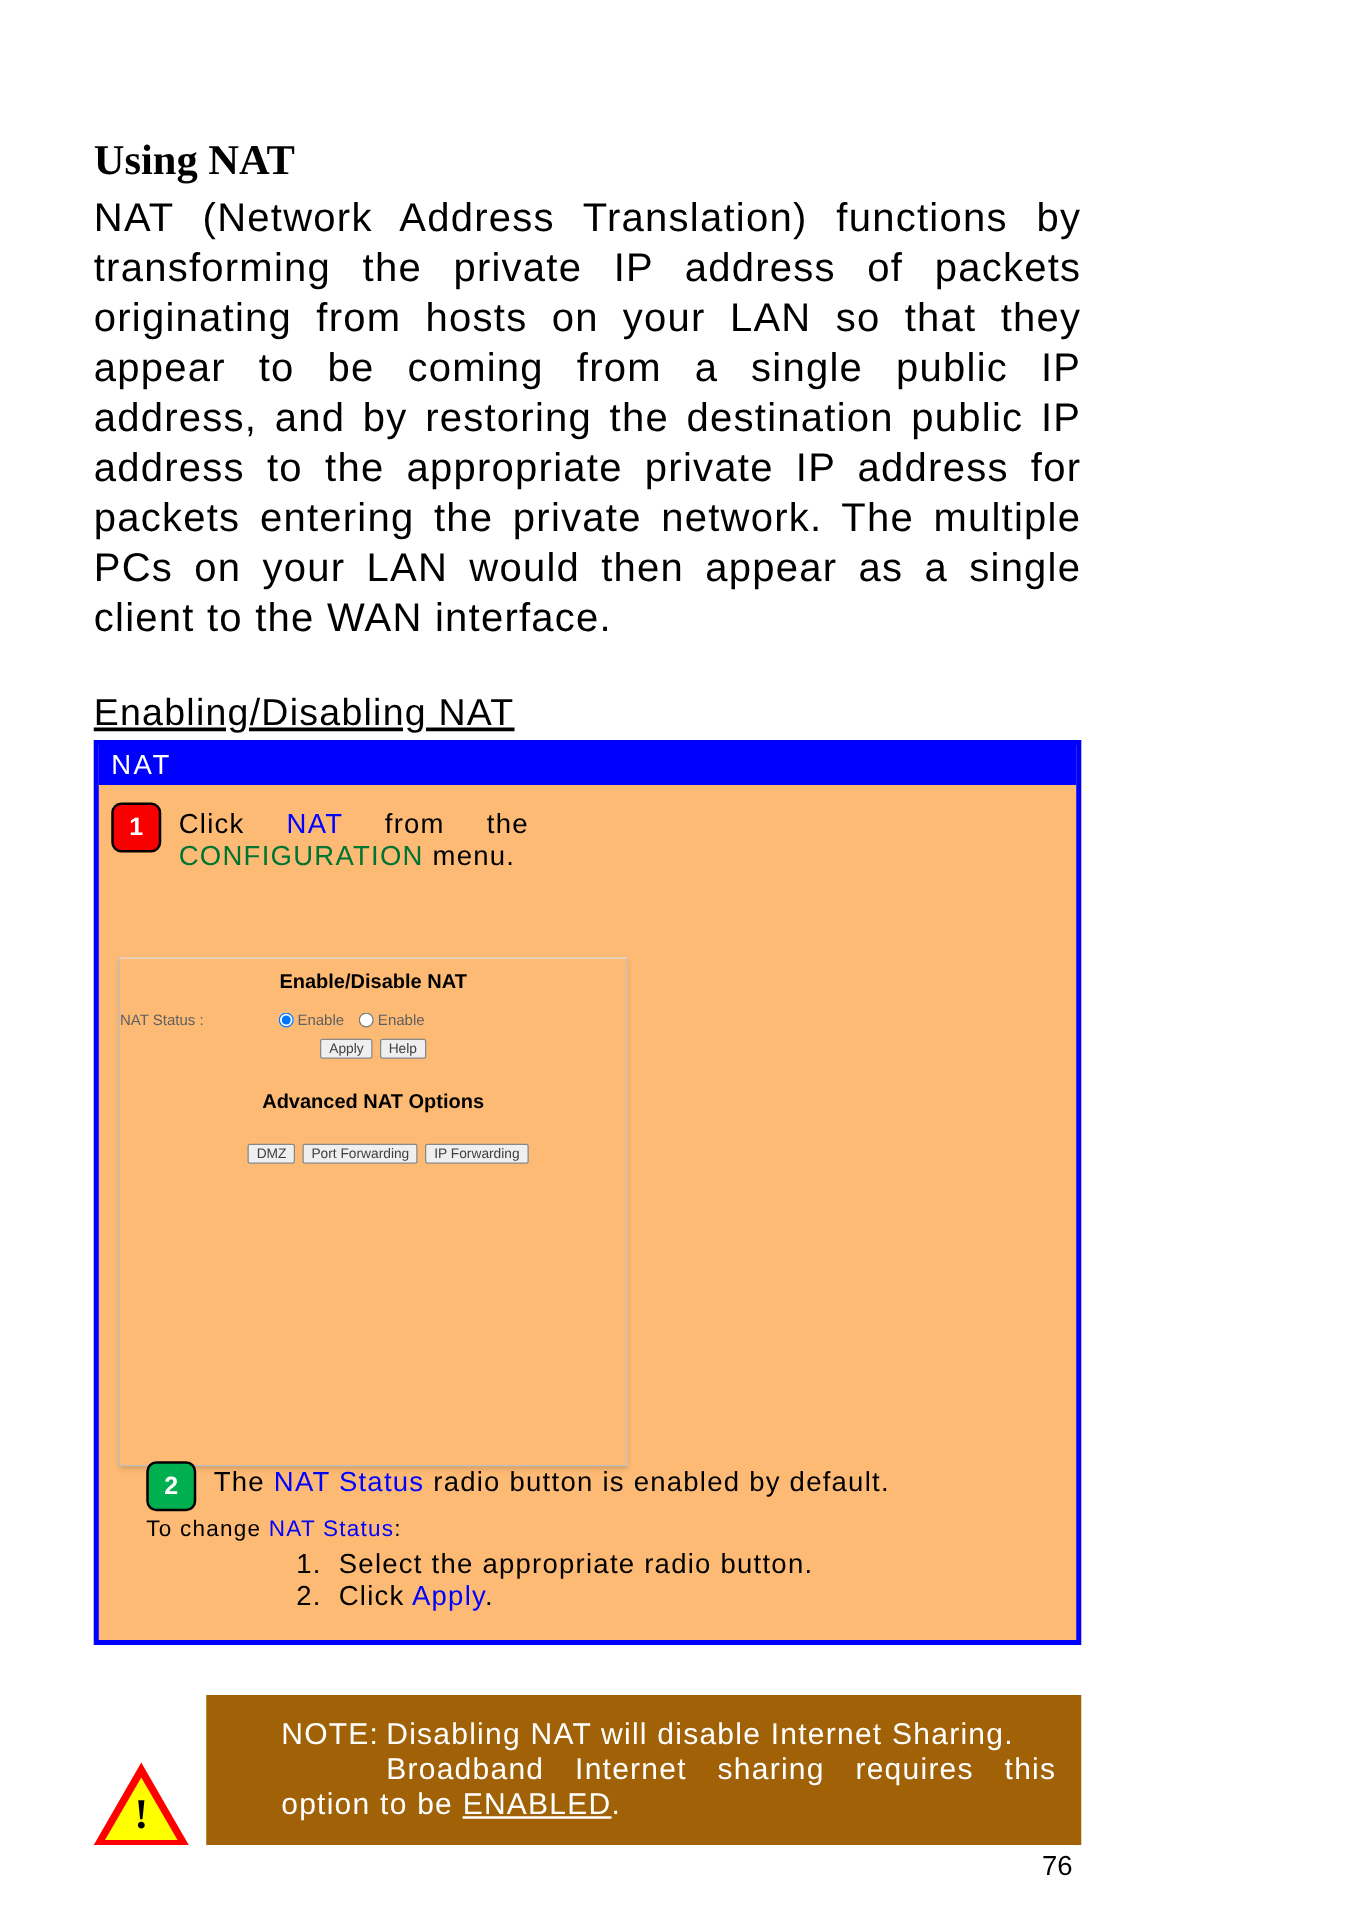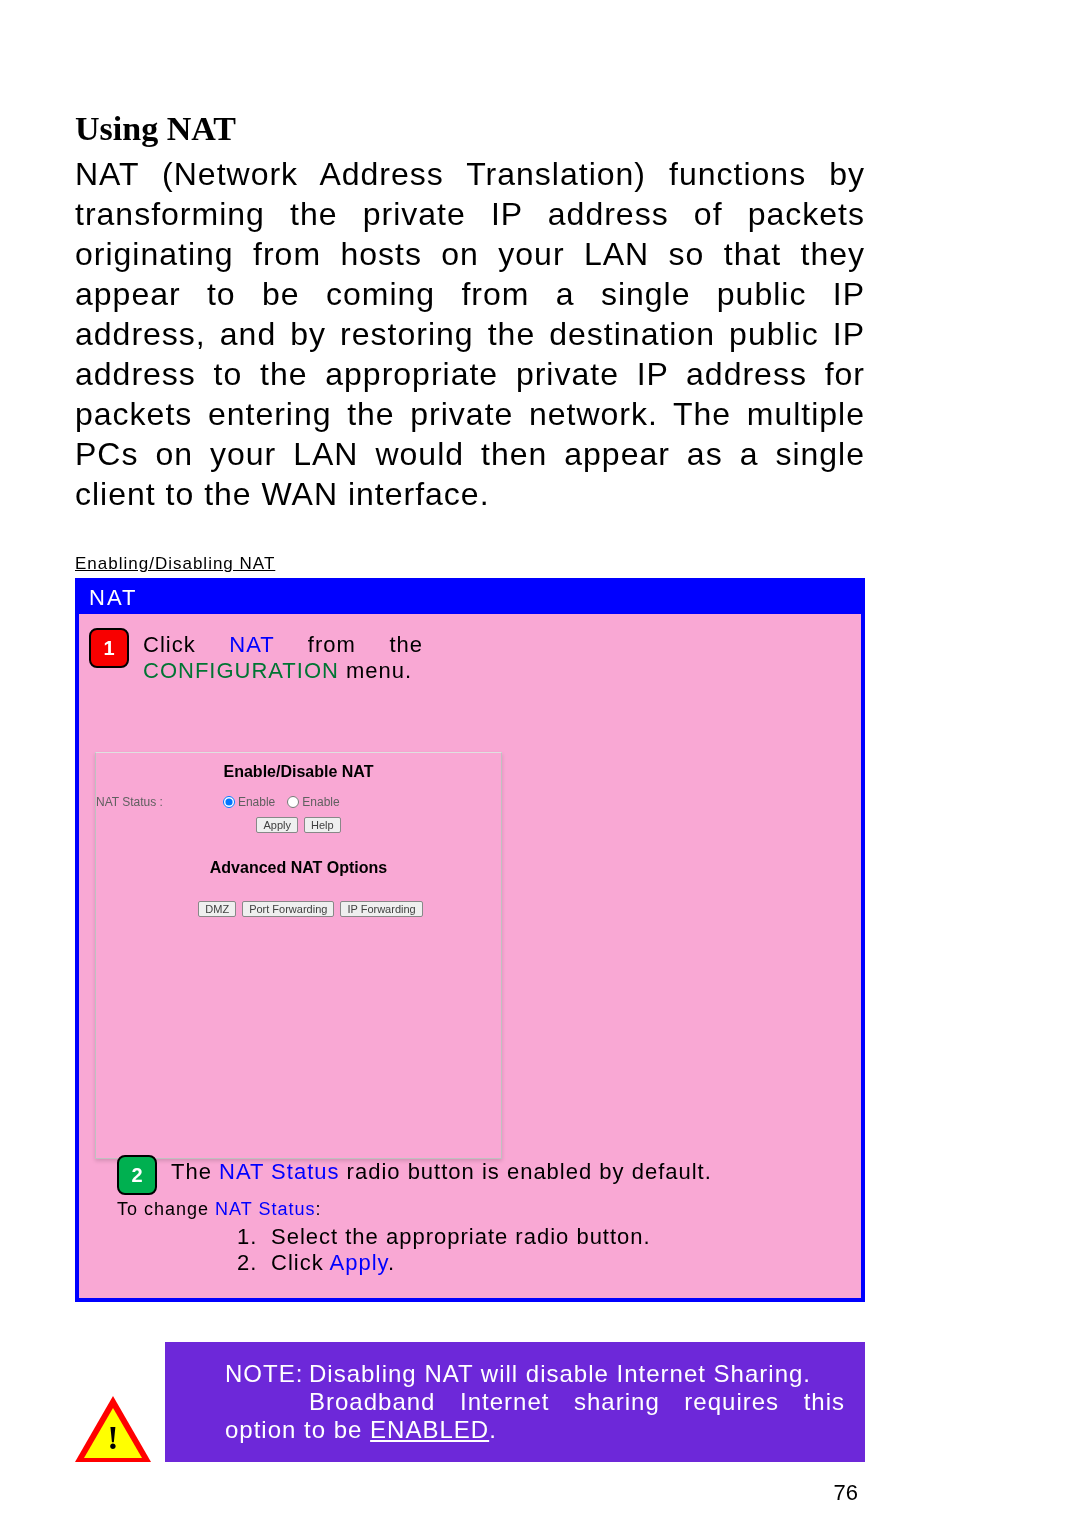--- a/index.html
+++ b/index.html
@@ -23,28 +23,28 @@
     margin-bottom: 6px;
   }
   .body-para {
     font-size: 32px;
     line-height: 1.25;
     letter-spacing: 1px;
     text-align: justify;
     margin-bottom: 40px;
   }
   .sub-heading {
-    font-size: 17px;
+    font-size: 30px;
     letter-spacing: 1px;
     text-decoration: underline;
     margin-bottom: 4px;
   }
   .figure-box {
     border: 4px solid #0000ff;
-    background: #f9a8d4;
+    background: #fdba74;
     width: 100%;
     box-sizing: border-box;
   }
   .figure-title {
     background: #0000ff;
     color: #fff;
     font-size: 22px;
     letter-spacing: 2px;
     padding: 3px 10px;
   }
@@ -208,21 +208,21 @@
     left: -8px;
     width: 16px;
     text-align: center;
     font-size: 34px;
     font-weight: bold;
     font-family: "Times New Roman", serif;
     line-height: 36px;
   }
   .note-box {
     flex: 1;
-    background: #6d28d9;
+    background: #a16207;
     color: #fff;
     font-size: 24px;
     letter-spacing: 1px;
     padding: 18px 20px 18px 60px;
     text-align: justify;
   }
   .note-box .note-lbl { display: inline-block; width: 84px; }
   .note-box .enabled { text-decoration: underline; }
   .page-num {
     position: absolute;

